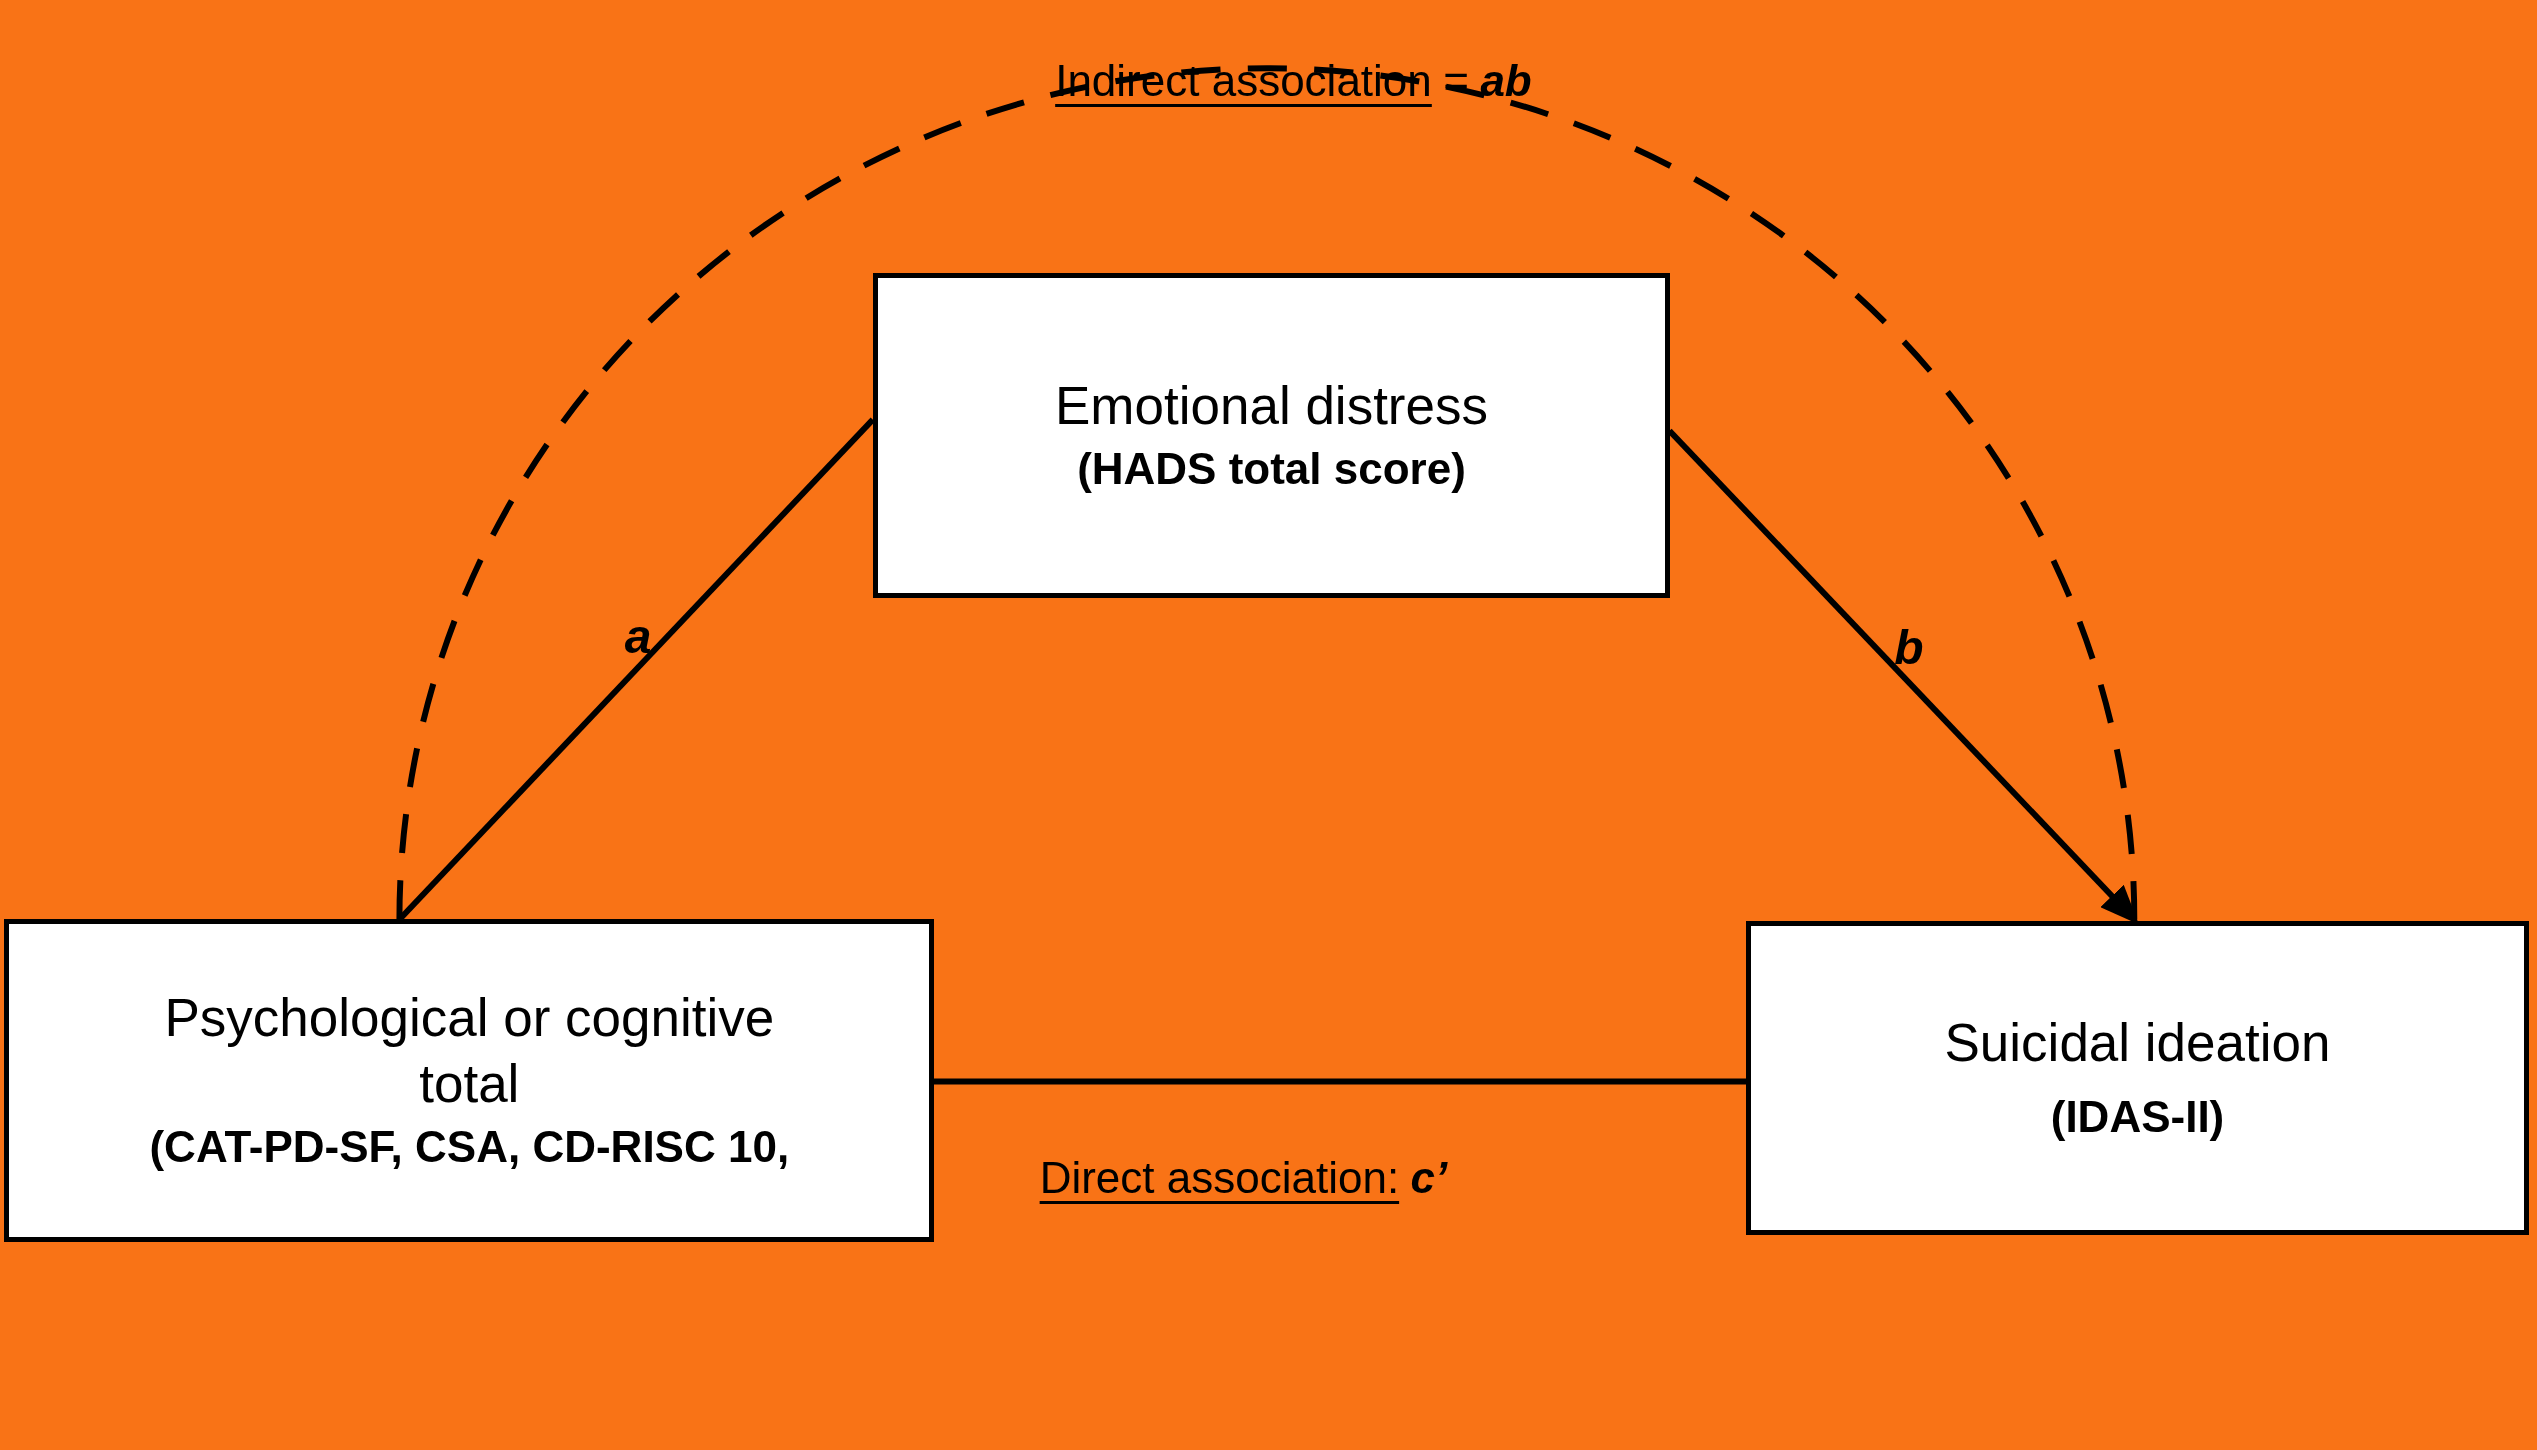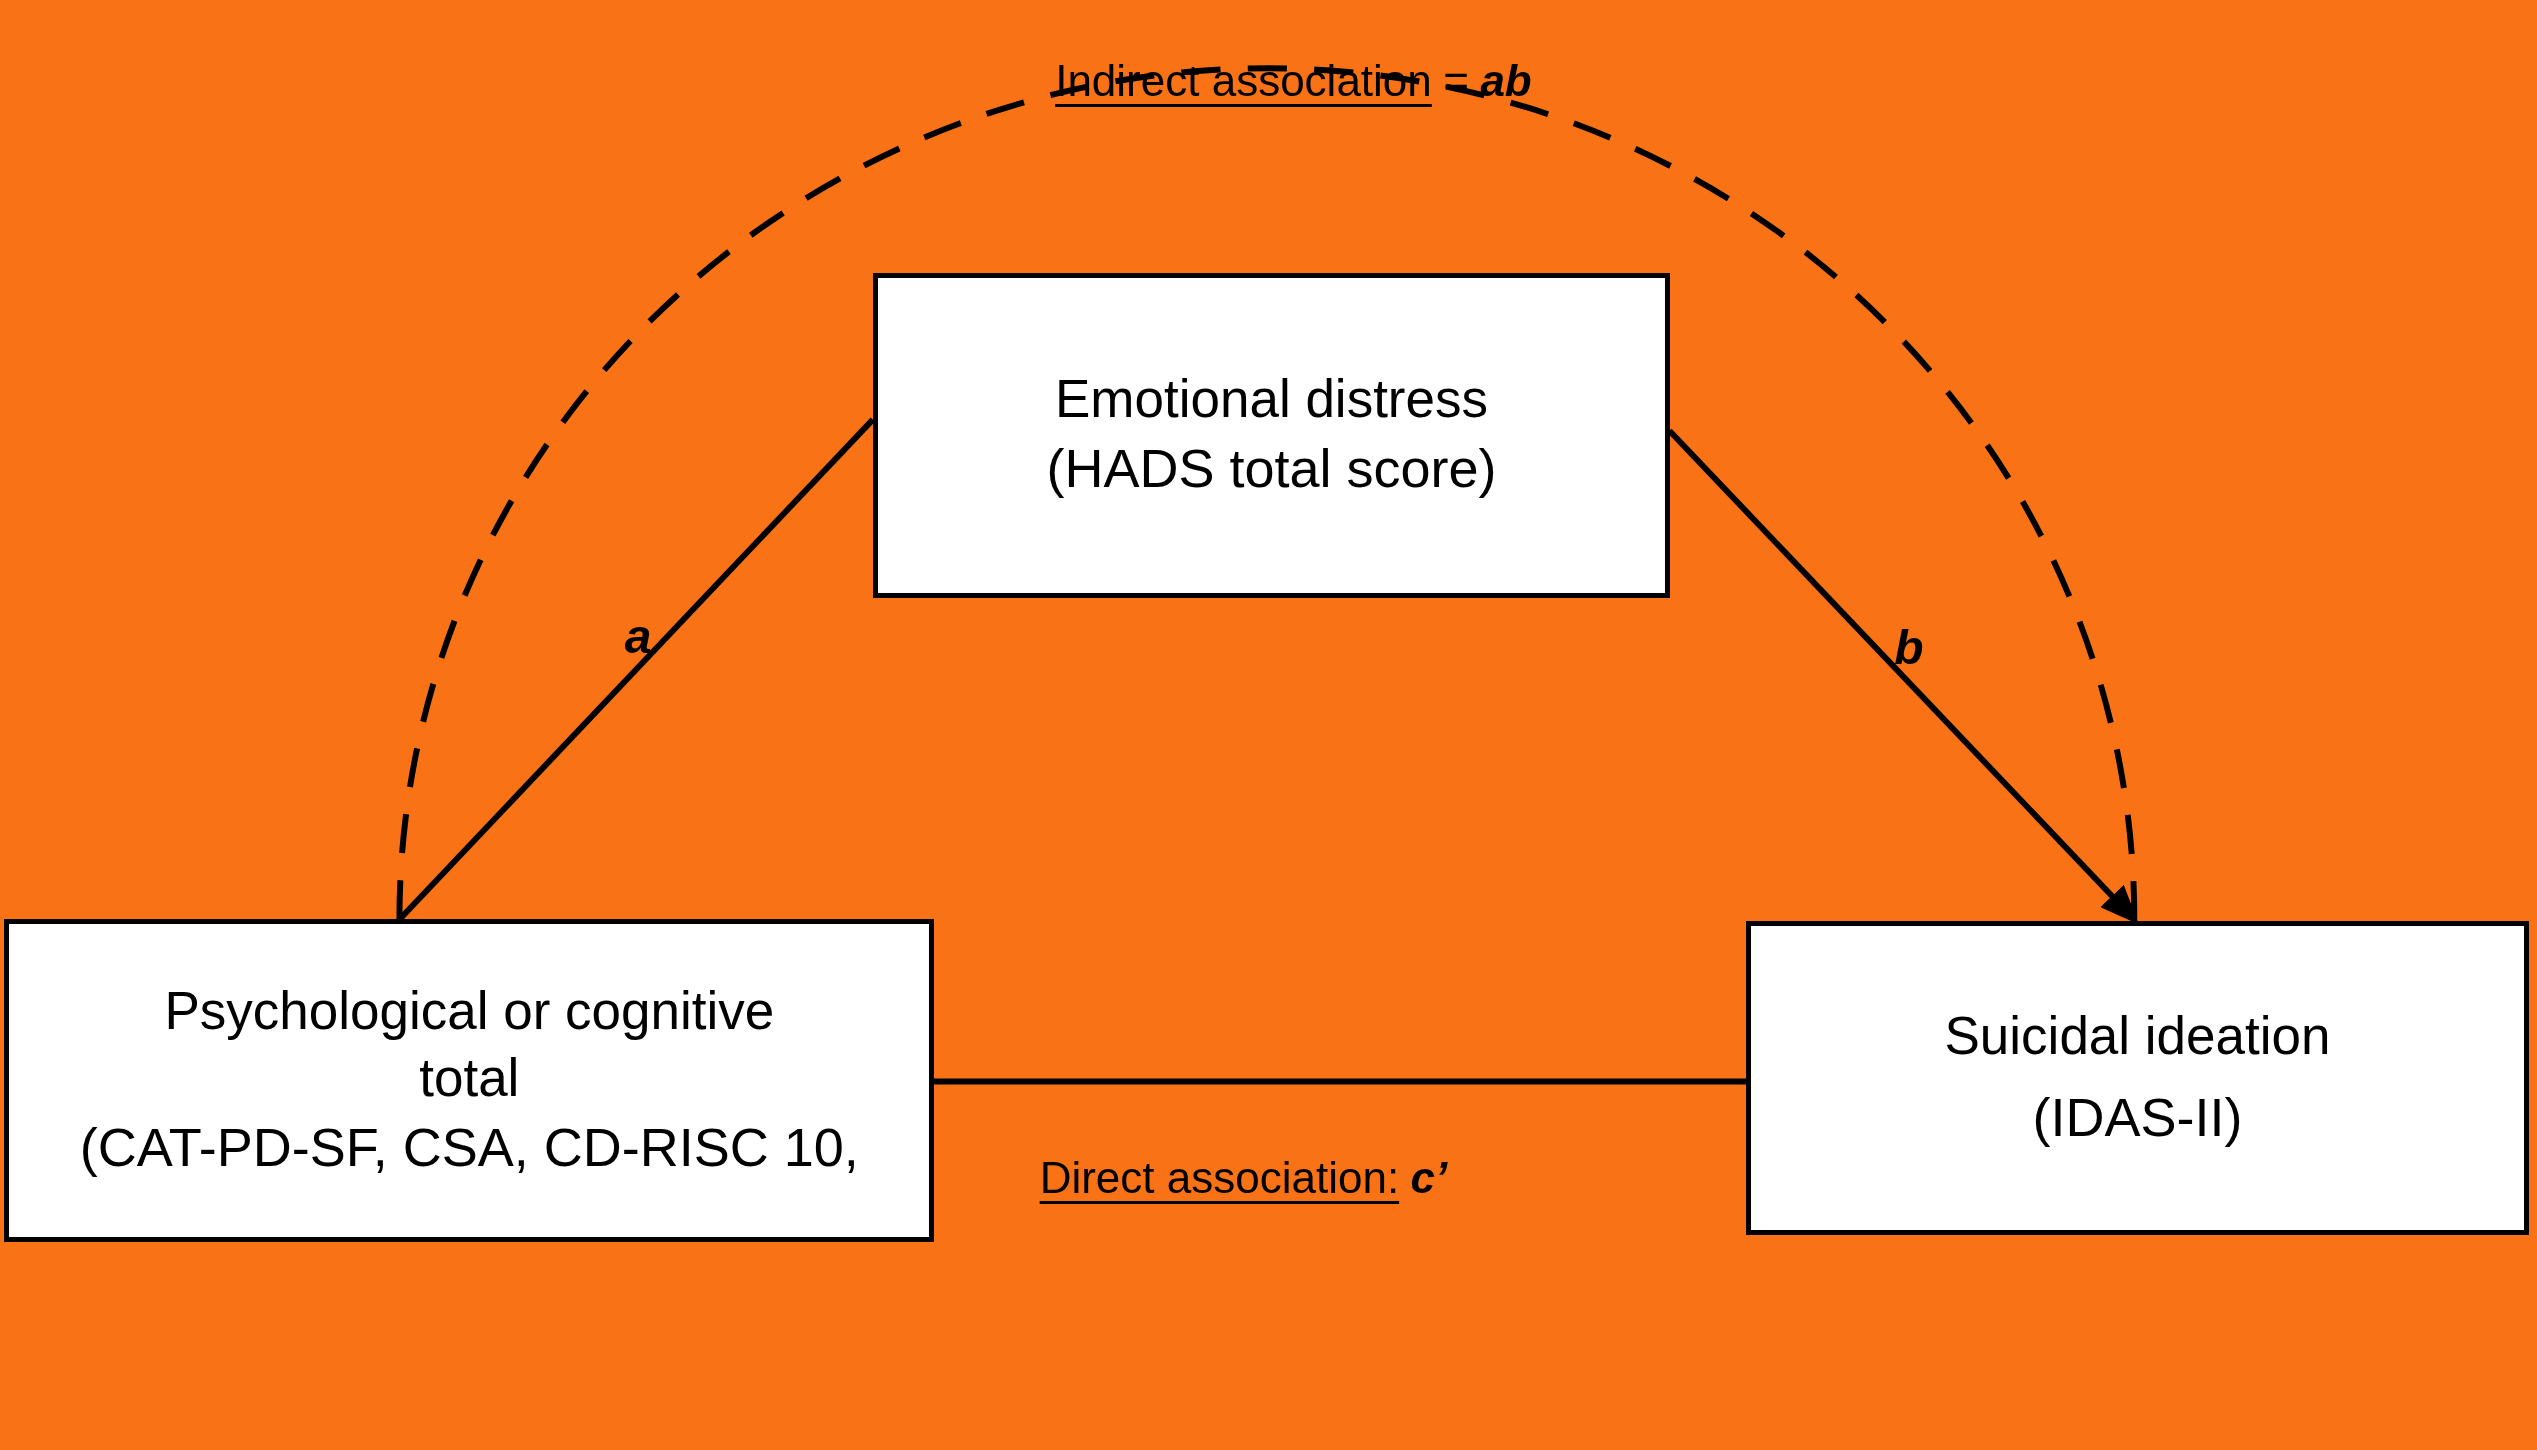--- a/index.html
+++ b/index.html
@@ -37,23 +37,23 @@
   .box-mediator  { left: 873px; top: 252px;  width: 797px; height: 325px; margin-top: 21px; }
   .box-outcome   { left: 1746px; top: 921px; width: 783px; height: 314px; gap: 12px; }
 
   .box-title {
     font-size: 53px;
     line-height: 1.26;
     font-weight: 400;
     white-space: pre;
   }
   .box-subtitle {
-    font-size: 54px;
+    font-size: 44px;
     line-height: 1.32;
-    font-weight: 400;
+    font-weight: 700;
     white-space: pre;
   }
   .annotation {
     position: absolute;
     font-size: 44px;
     line-height: 1.25;
     white-space: pre;
   }
   .annotation .u {
     text-decoration: underline;

